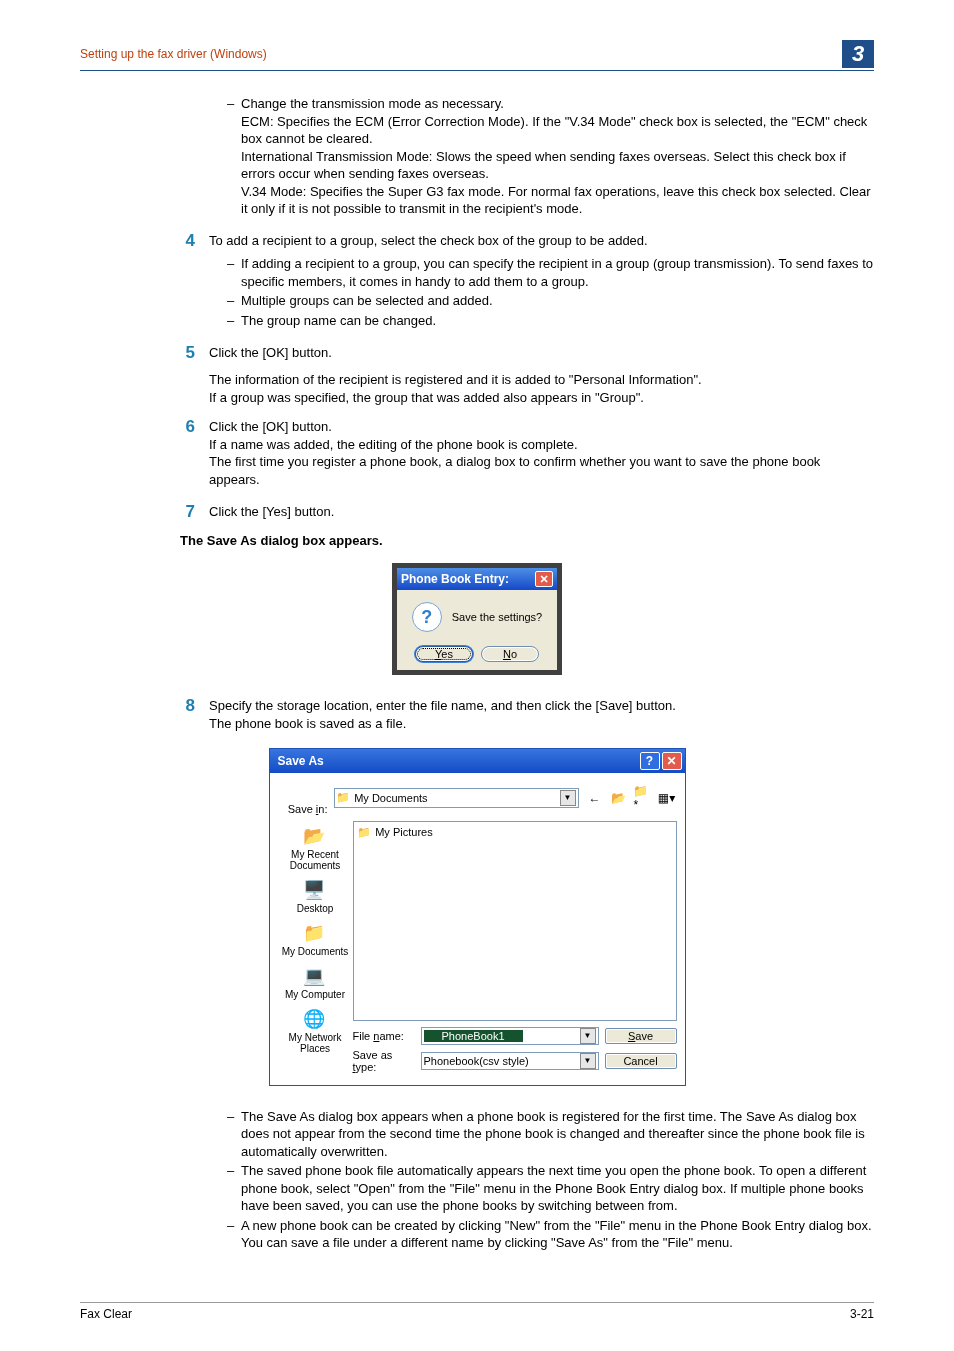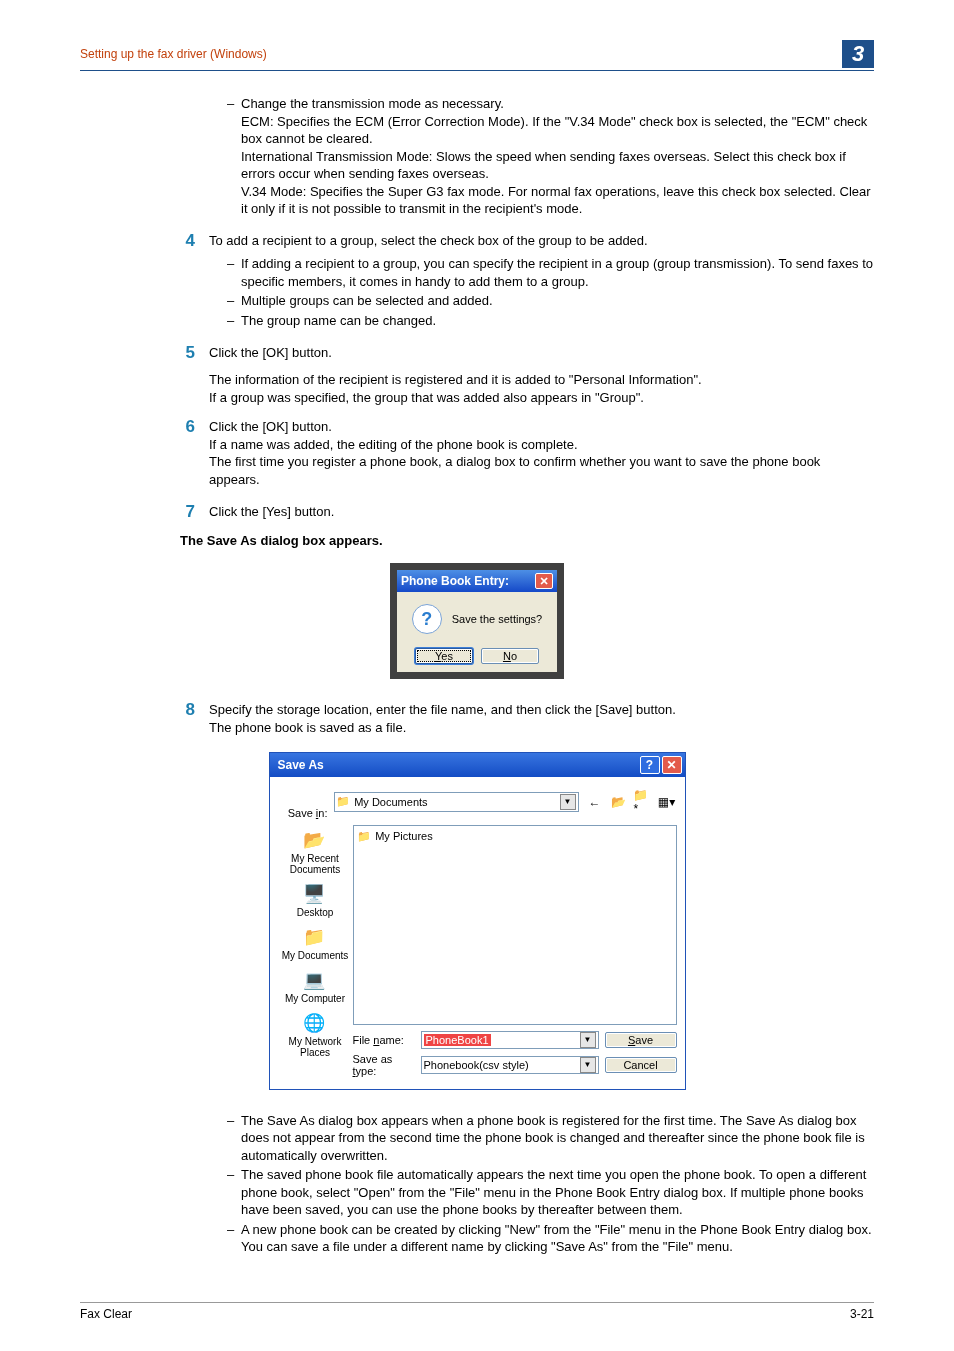--- a/index.html
+++ b/index.html
@@ -93,21 +93,21 @@
     font-weight: bold;
   }
   
   .dlg-center {
     display: flex;
     justify-content: center;
     margin: 14px 0 22px 0;
   }
   .pbe-dialog {
     width: 160px;
-    border: 7px solid #404040;
+    border: 5px solid #404040;
     background: #ece9d8;
     font-family: Tahoma, Arial, sans-serif;
     font-size: 11px;
   }
   .pbe-title {
     background: linear-gradient(180deg,#4d8fe5,#1549c8);
     color: #fff;
     font-weight: bold;
     padding: 3px 4px;
     display: flex;
@@ -156,21 +156,21 @@
     display: flex;
     gap: 8px;
     justify-content: center;
   }
   .win-btn {
     border: 1px solid #6b8fb5;
     background: #ece9d8;
     padding: 1px 0;
     width: 58px;
     font-size: 11px;
-    border-radius: 2px;
+    border-radius: 8px;
     box-shadow: inset 0 0 0 1px #fff;
   }
   .win-btn.default {
     outline: 1px dotted #000;
     outline-offset: -3px;
     border: 1px solid #2a5ba0;
     box-shadow: 0 0 0 1px #3d7ed8, inset 0 0 0 1px #fff;
   }
   
   .saveas-wrap { display:flex; justify-content:center; margin: 10px 0 16px 0; }
@@ -277,21 +277,21 @@
   }
   .sa-blabel { width: 62px; }
   .sa-input {
     flex:1;
     border:1px solid #7f9db9;
     height: 16px;
     display:flex; align-items:center; justify-content:space-between;
     padding: 0 2px;
   }
   .sa-input.highlight span.sel {
-    background:#ef4444; color:#fff; padding:0 2px;
+    background:#14532d; color:#fff; padding:0 18px;
   }
   .sa-btn {
     width: 70px;
     border:1px solid #6b8fb5;
     background:#ece9d8;
     text-align:center;
     font-size:11px;
     padding:1px 0;
     border-radius:2px;
     box-shadow: inset 0 0 0 1px #fff;
@@ -482,21 +482,21 @@
         </div>
       </div>
     </div>
   </div>
 
   <div class="step-block">
     <div class="step-num"></div>
     <div class="step-body">
       <ul class="sub-list">
         <li>The Save As dialog box appears when a phone book is registered for the first time. The Save As dialog box does not appear from the second time the phone book is changed and thereafter since the phone book file is automatically overwritten.</li>
-        <li>The saved phone book file automatically appears the next time you open the phone book. To open a different phone book, select "Open" from the "File" menu in the Phone Book Entry dialog box. If multiple phone books have been saved, you can use the phone books by thereafter between them.</li>
+        <li>The saved phone book file automatically appears the next time you open the phone book. To open a different phone book, select "Open" from the "File" menu in the Phone Book Entry dialog box. If multiple phone books have been saved, you can use the phone books by switching between from.</li>
         <li>A new phone book can be created by clicking "New" from the "File" menu in the Phone Book Entry dialog box. You can save a file under a different name by clicking "Save As" from the "File" menu.</li>
       </ul>
     </div>
   </div>
 
   <div class="footer">
     <span>Fax Clear</span>
     <span>3-21</span>
   </div>
 

